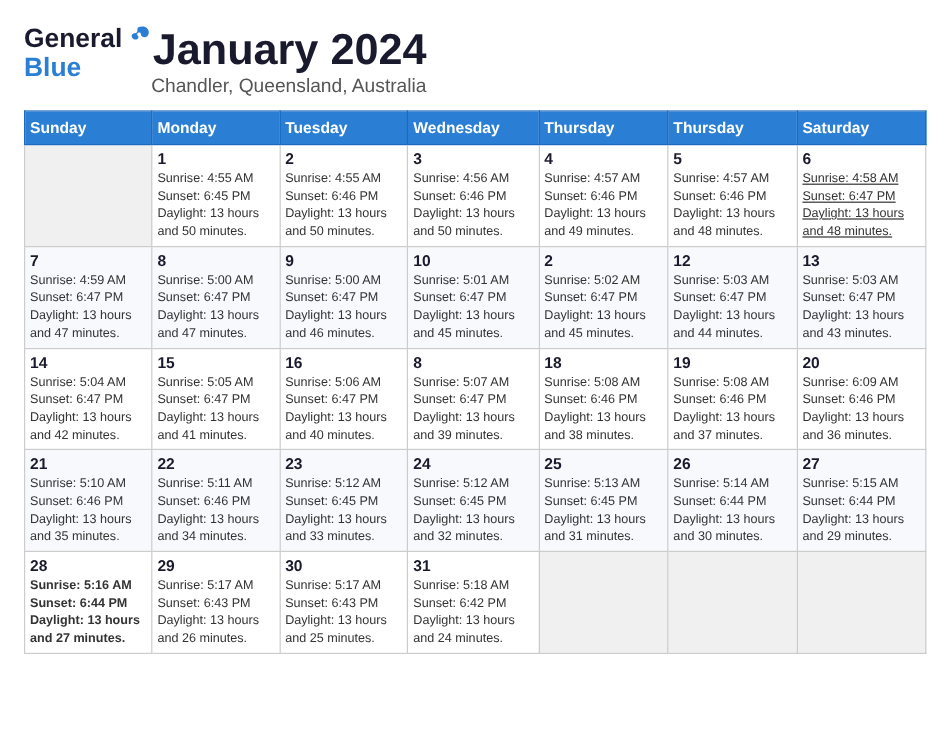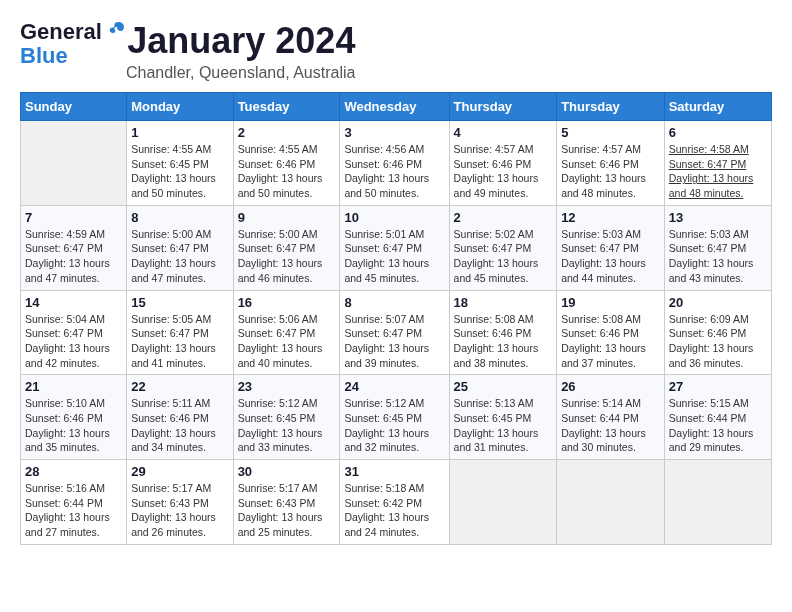--- a/index.html
+++ b/index.html
@@ -309,21 +309,21 @@
           <span class="day-num">27</span>
           <div class="day-info" style="white-space: pre-line;">Sunrise: 5:15 AM
 Sunset: 6:44 PM
 Daylight: 13 hours
 and 29 minutes.</div>
         </td>
       </tr>
       <tr>
         <td>
           <span class="day-num">28</span>
-          <div class="day-info" style="white-space: pre-line;">Sunrise: 5:16 AM
+          <div class="day-info" style="white-space: pre-line; font-weight: bold;">Sunrise: 5:16 AM
 Sunset: 6:44 PM
 Daylight: 13 hours
 and 27 minutes.</div>
         </td>
         <td>
           <span class="day-num">29</span>
           <div class="day-info" style="white-space: pre-line;">Sunrise: 5:17 AM
 Sunset: 6:43 PM
 Daylight: 13 hours
 and 26 minutes.</div>

